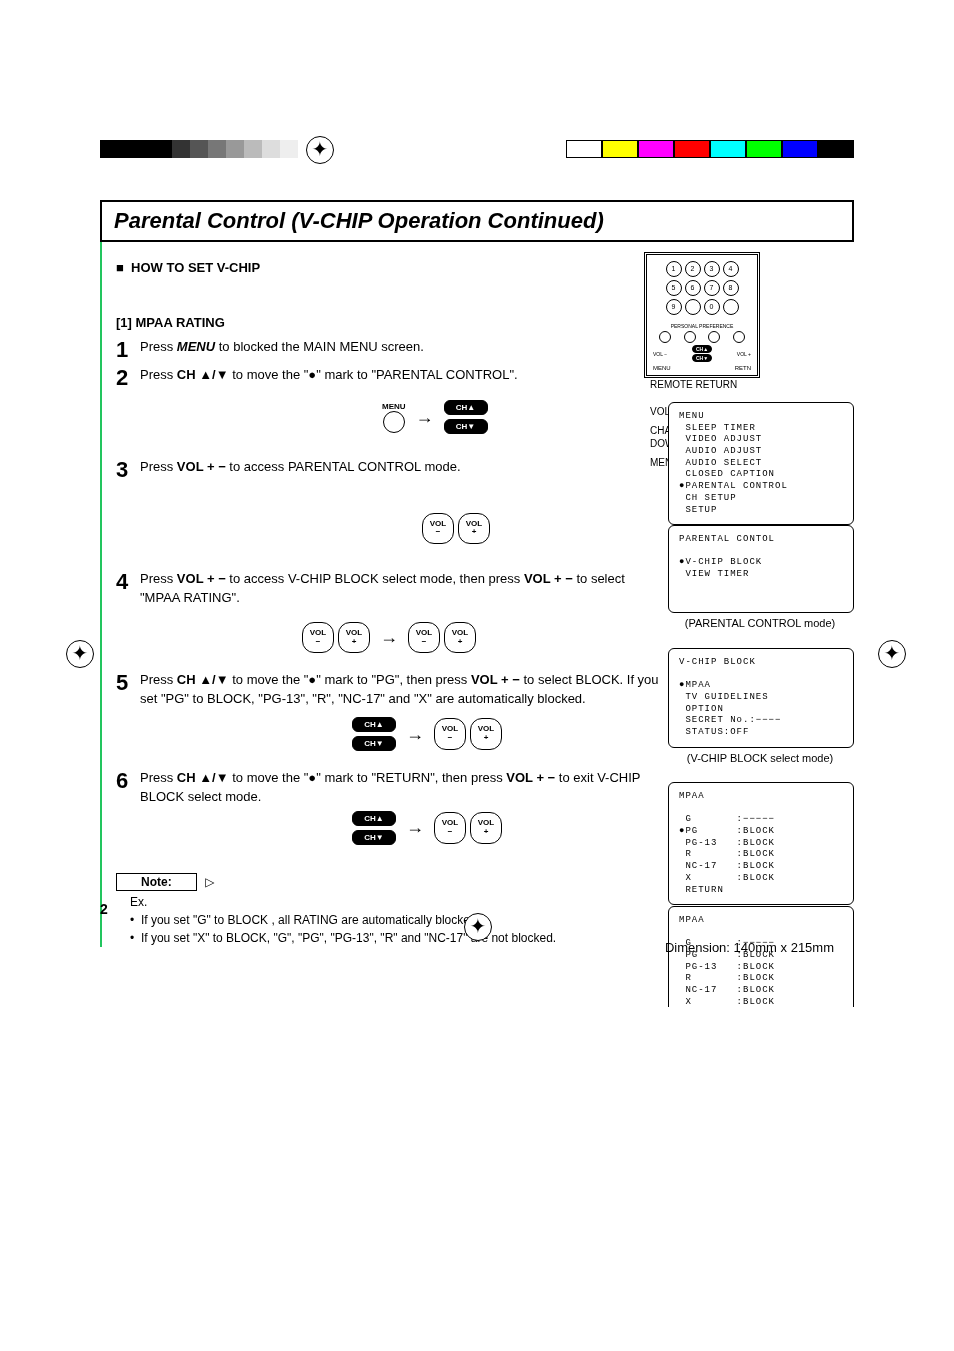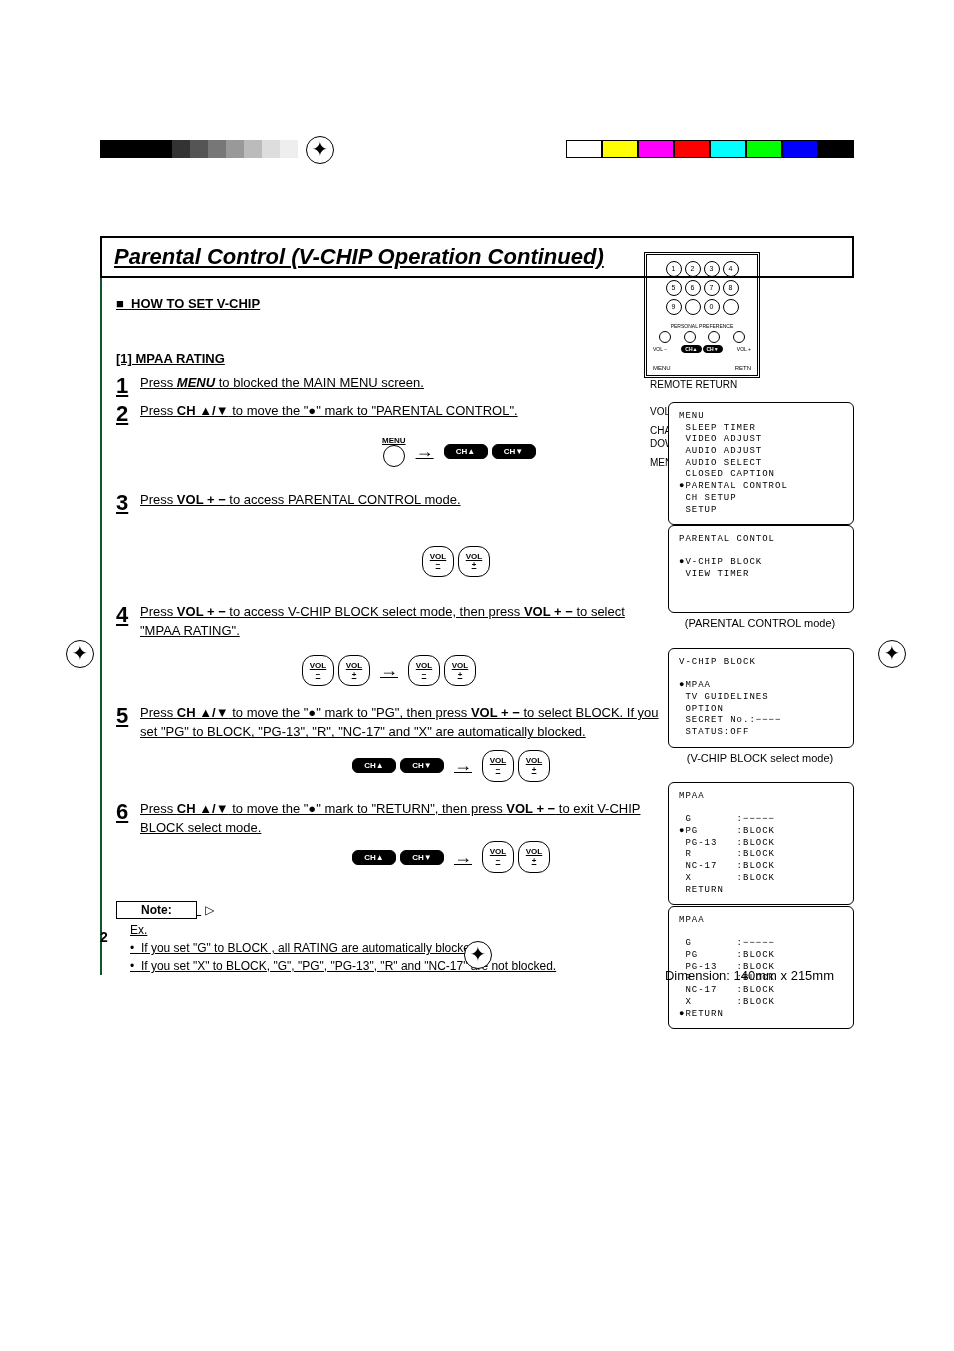--- a/index.html
+++ b/index.html
@@ -48,24 +48,23 @@
     border-radius: 50%;
     background: #fff;
     font-size: 20px;
     text-align: center;
     line-height: 24px;
   }
   .reg-mark::before {
     content: "✦";
   }
   .content {
-    margin-top: 96px;
-    border-left: 2px solid #14532d;
+    margin-top: 60px;
+    border-left: 2px solid #22c55e;
     padding-left: 0;
-    text-decoration: underline;
   }
   .title-bar {
     background: #fff;
     border: 2px solid #000;
     padding: 6px 12px;
     font-size: 22px;
     font-weight: bold;
     font-style: italic;
     margin-left: -2px;
   }
@@ -162,21 +161,21 @@
     padding: 0 6px;
   }
   .controls-inline {
     display: flex;
     align-items: center;
     gap: 4px;
     margin: 10px 0 10px 200px;
   }
   .controls-stack {
     display: flex;
-    flex-direction: row;
+    flex-direction: column;
     gap: 4px;
     align-items: center;
   }
   .remote-diagram {
     position: absolute;
     right: 100px;
     top: 252px;
     width: 210px;
     font-size: 10px;
   }

